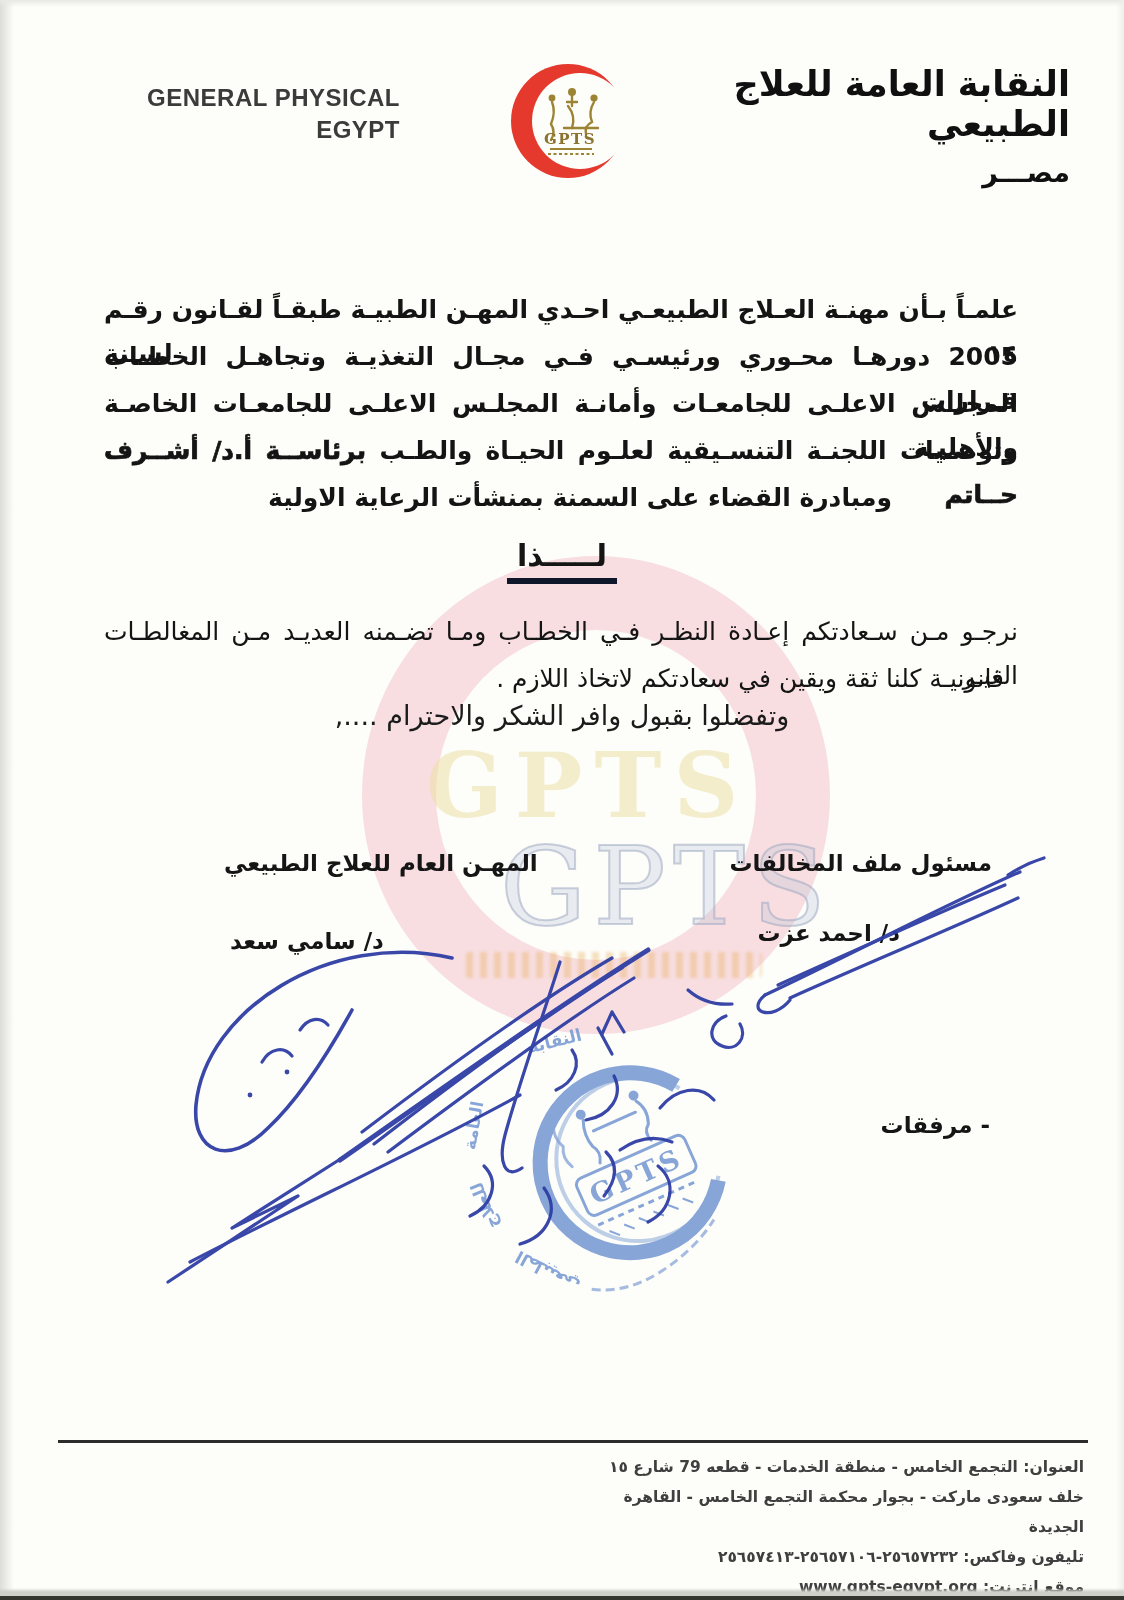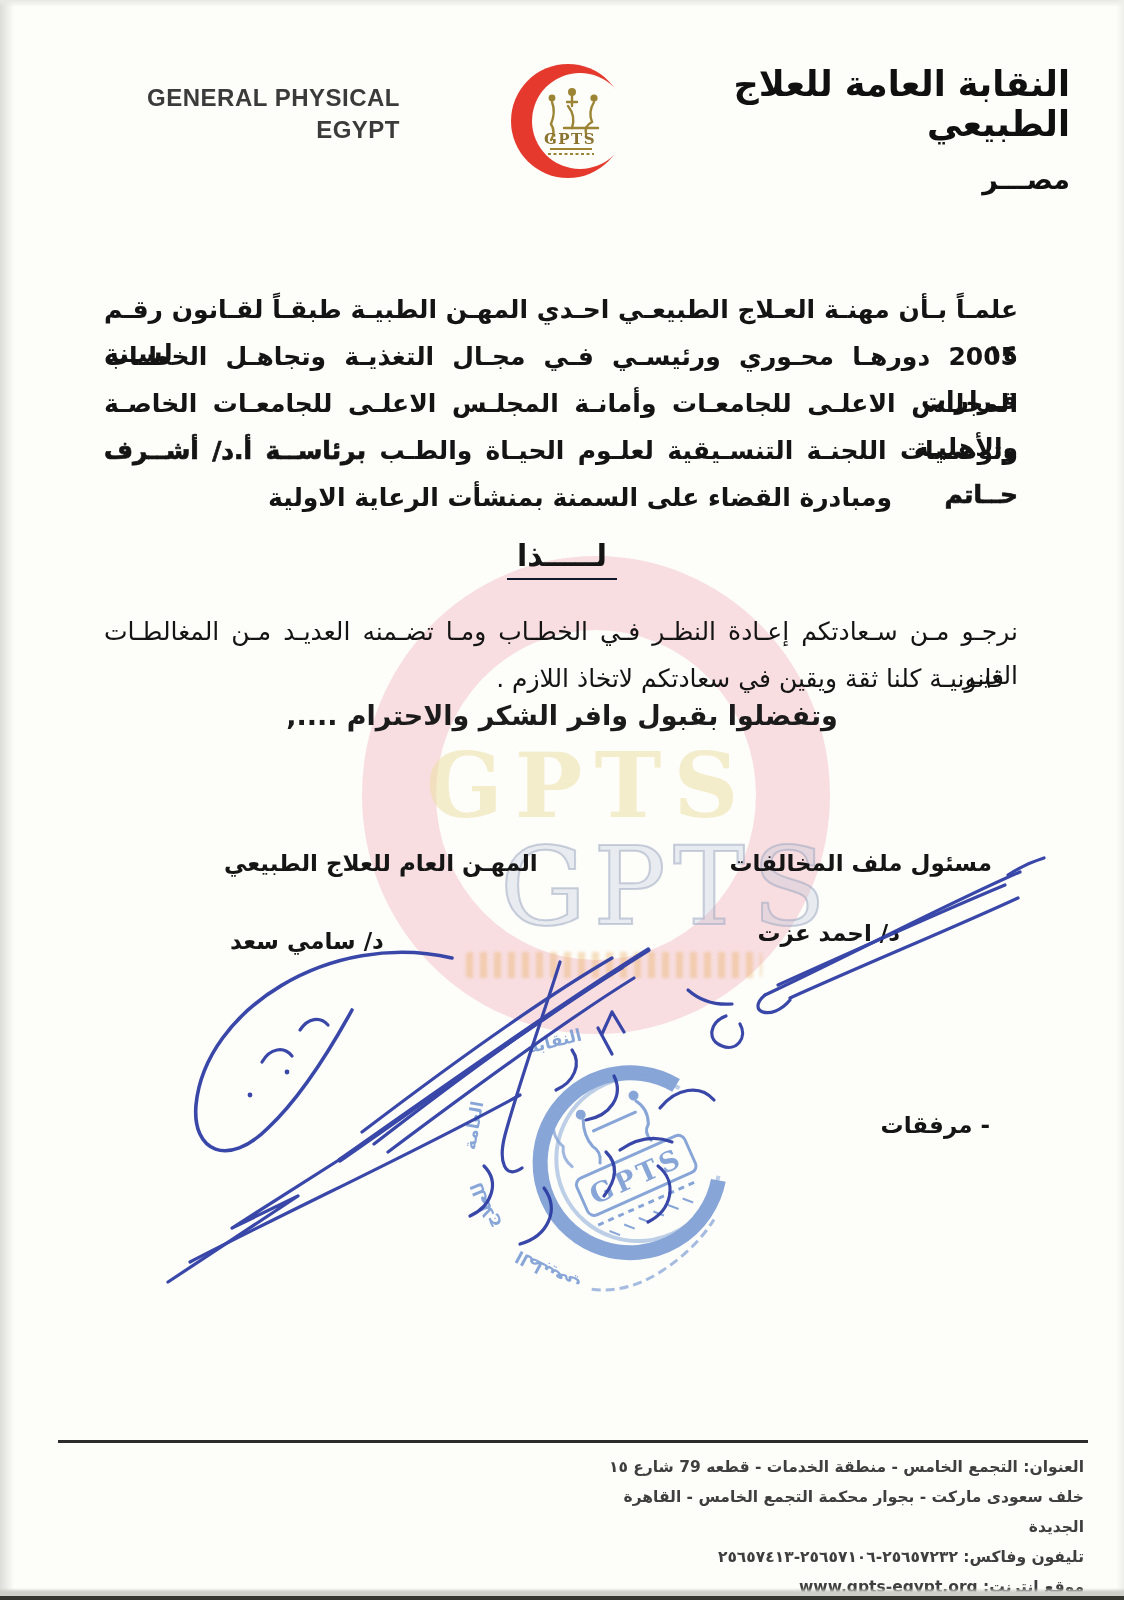--- a/index.html
+++ b/index.html
@@ -20,21 +20,21 @@
                  background:linear-gradient(0deg,#35352f 0 4px,#cfcfc9 4px 8px,rgba(255,255,255,0)); }
 
   
   .en-title { position:absolute; left:88px; top:82px; width:312px; text-align:right;
               font-family:"Liberation Sans", sans-serif; font-weight:bold;
               font-size:24px; line-height:1.35; color:#3b3b3b; letter-spacing:.5px; }
   .logo { position:absolute; left:506px; top:58px; width:126px; height:126px; }
   .ar-title { position:absolute; right:54px; top:64px; width:410px; text-align:right;
               direction:rtl; font-weight:bold; color:#101010; }
   .ar-title .t1 { font-size:35px; line-height:1.15; }
-  .ar-title .t2 { font-size:27px; margin-top:19px; }
+  .ar-title .t2 { font-size:27px; margin-top:12px; }
 
   
   .wm-ring { position:absolute; left:362px; top:556px; width:468px; height:478px;
              border-radius:50%; border:74px solid rgba(246,214,219,.8); }
   .wm-gpts-yellow { position:absolute; left:426px; top:732px;
              font-family:"DejaVu Serif", serif; font-weight:bold; font-size:90px;
              letter-spacing:12px; color:rgba(236,224,164,.55); }
   .wm-gpts-grey { position:absolute; left:500px; top:824px;
              font-family:"DejaVu Serif", serif; font-size:108px; letter-spacing:7px;
              color:rgba(185,195,215,.30); -webkit-text-stroke:2px rgba(152,163,190,.5); }
@@ -45,28 +45,28 @@
   
   .bodytxt { position:absolute; left:104px; width:914px; top:288px; direction:rtl;
              font-size:25px; font-weight:bold; color:#141414; }
   .bline { display:block; height:47px; line-height:44px;
            text-align:justify; text-align-last:justify; }
   .bline.endline { text-align:right; text-align-last:right; padding-right:126px; }
   .extra-bold { -webkit-text-stroke:.7px currentColor; letter-spacing:.5px; }
 
   .letha-wrap { position:absolute; left:0; right:0; top:538px; text-align:center; direction:rtl; }
   .letha { display:inline-block; font-size:30px; font-weight:bold;
-           border-bottom:2px solid #0f172a; padding:0 10px 5px; }
+           border-bottom:6px solid #0f172a; padding:0 10px 5px; }
 
   .bodytxt2 { position:absolute; left:104px; width:914px; top:610px; direction:rtl;
               font-size:25px; font-weight:normal; color:#141414; }
   .bodytxt2 .bline.endline { padding-right:14px; }
 
   .closing { position:absolute; left:0; right:0; top:700px; text-align:center; direction:rtl;
-             font-size:27px; font-weight:bold; color:#1b1b1b; }
+             font-size:27px; font-weight:normal; color:#1b1b1b; }
 
   
   .sig-right-title { position:absolute; right:132px; top:850px; direction:rtl;
                      font-size:23px; font-weight:bold; }
   .sig-left-title  { position:absolute; left:224px;  top:850px; direction:rtl;
                      font-size:23px; font-weight:bold; }
   .sig-right-name  { position:absolute; right:224px; top:920px; direction:rtl;
                      font-size:23px; font-weight:bold; }
   .sig-left-name   { position:absolute; left:230px;  top:928px; direction:rtl;
                      font-size:23px; font-weight:bold; }

